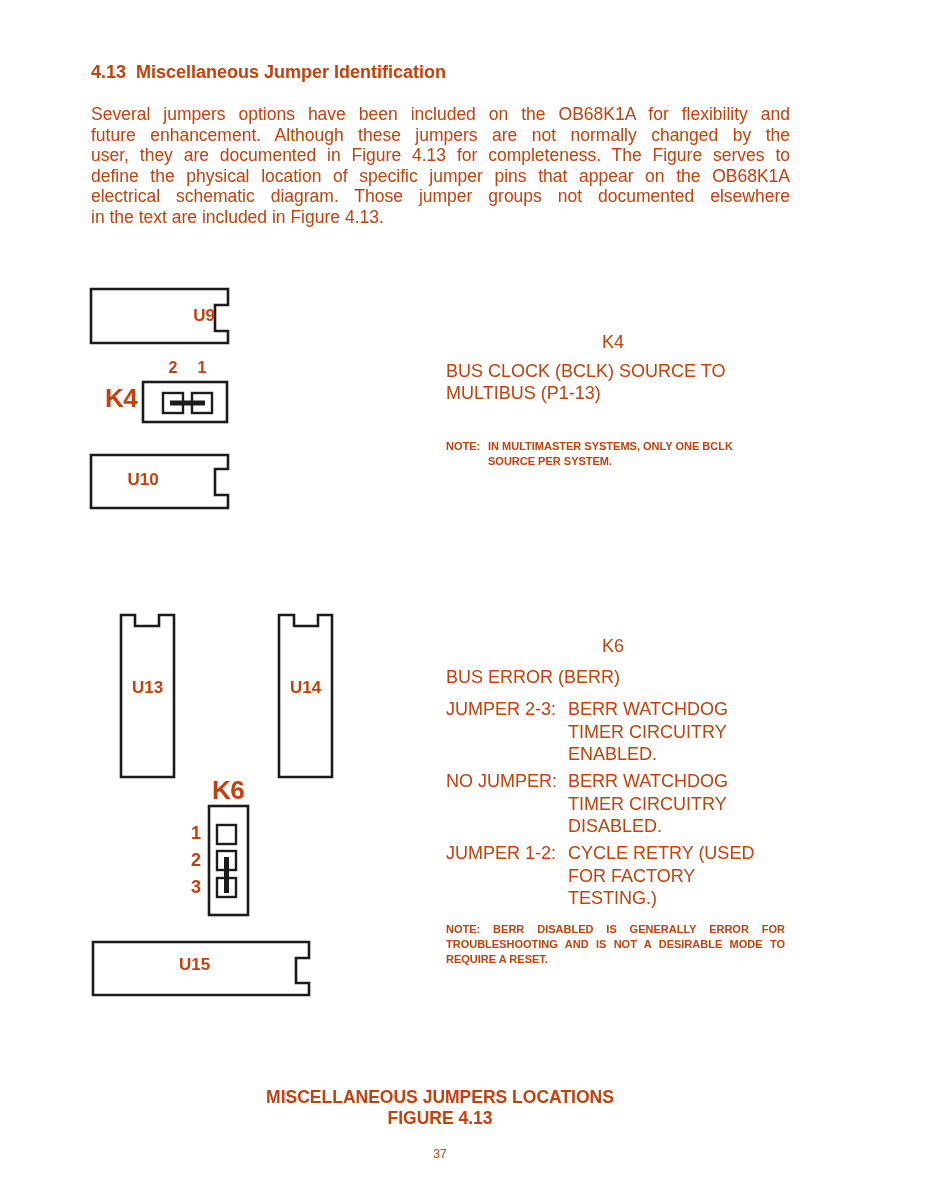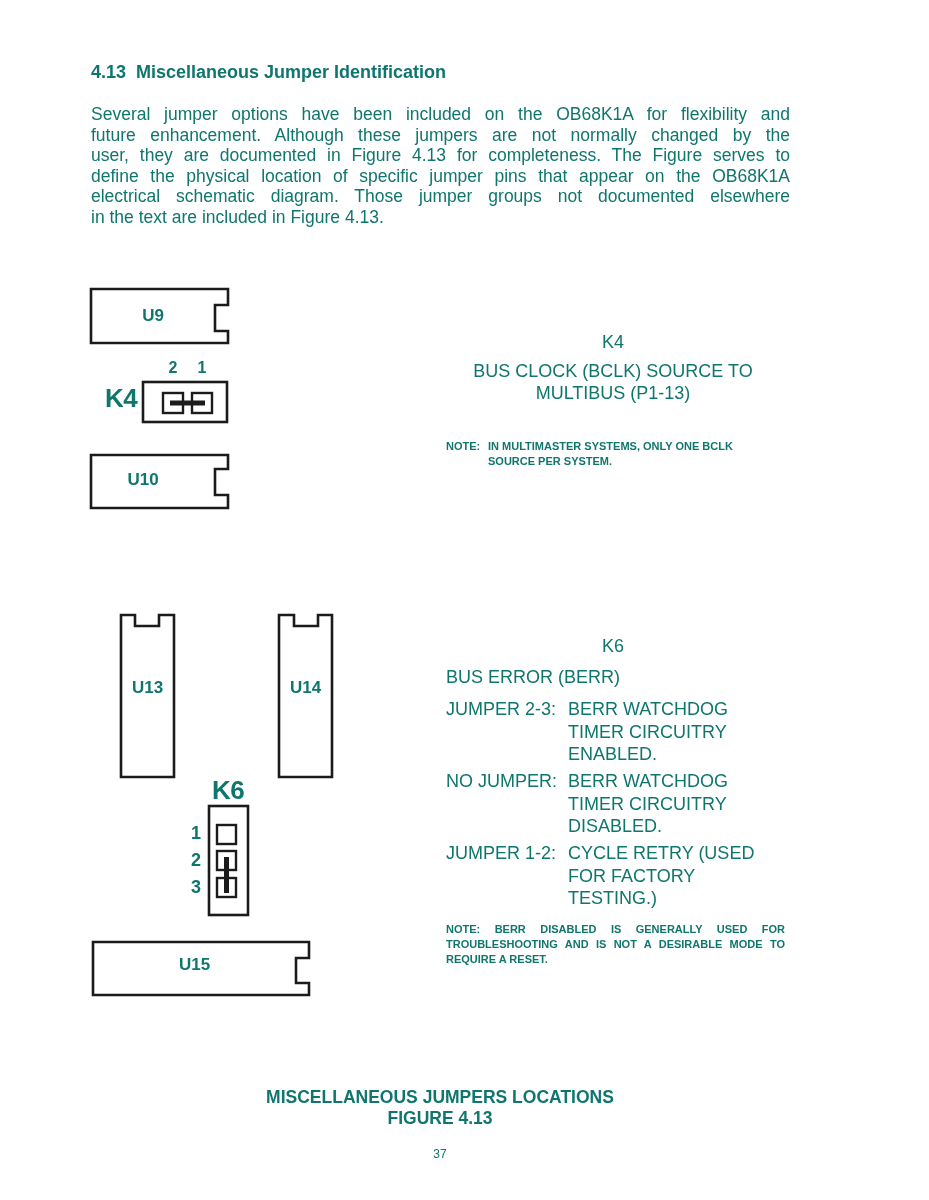--- a/index.html
+++ b/index.html
@@ -3,21 +3,21 @@
 <meta charset="utf-8">
 <title>Document</title>
 <style>
   html, body { margin: 0; padding: 0; background: #e8e8e8; }
   .page {
     position: relative;
     width: 929px;
     height: 1200px;
     background: #ffffff;
     font-family: "Liberation Sans", sans-serif;
-    color: #0f766e;
+    color: #c2410c;
     overflow: hidden;
   }
   .abs { position: absolute; }
 
   .heading {
     left: 91px; top: 62px;
     font-size: 18px; font-weight: bold;
     line-height: 21px; white-space: pre;
     margin: 0;
   }
@@ -29,21 +29,21 @@
   
   .chip-label { font-weight: bold; font-size: 17px; text-align: center; line-height: 18px; }
   .big-jumper-label { font-weight: bold; font-size: 26px; line-height: 26px; text-align: center; letter-spacing: -0.5px; }
   .pin-label { font-weight: bold; text-align: center; }
   .k4-pin { font-size: 16px; line-height: 17px; width: 18px; }
   .k6-pin { font-size: 18px; line-height: 19px; width: 19px; text-align: right; }
 
   
   .rc { width: 334px; }
   .rc-title { font-size: 18px; line-height: 21px; text-align: center; }
-  .rc-desc { font-size: 18px; line-height: 21.5px; text-align: center; }
+  .rc-desc { font-size: 18px; line-height: 21.5px; }
   .rc-sub { font-size: 18px; line-height: 21px; }
 
   .entry { display: flex; font-size: 18px; line-height: 22.5px; margin-bottom: 4.5px; }
   .entry-label { width: 122px; flex: none; }
   .entry-desc { flex: 1; }
 
   .note { font-size: 11px; font-weight: bold; line-height: 15.2px; margin-top: 12px; }
   .k4-note { display: flex; }
   .k4-note-label { width: 42px; flex: none; }
   .k6-note { width: 339px; }
@@ -56,21 +56,21 @@
   .diagram-svg { left: 0; top: 0; }
 </style>
 </head>
 <body>
 
 <div class="page">
 
   <h1 class="abs heading">4.13  Miscellaneous Jumper Identification</h1>
 
   <div class="abs body-block">
-    <div class="body-line jl">Several jumper options have been included on the OB68K1A for flexibility and</div>
+    <div class="body-line jl">Several jumpers options have been included on the OB68K1A for flexibility and</div>
     <div class="body-line jl">future enhancement. Although these jumpers are not normally changed by the</div>
     <div class="body-line jl">user, they are documented in Figure 4.13 for completeness. The Figure serves to</div>
     <div class="body-line jl">define the physical location of specific jumper pins that appear on the OB68K1A</div>
     <div class="body-line jl">electrical schematic diagram. Those jumper groups not documented elsewhere</div>
     <div class="body-line">in the text are included in Figure 4.13.</div>
   </div>
 
   <svg class="abs diagram-svg" width="929" height="1200" viewBox="0 0 929 1200" fill="none" stroke="#1b1b1b" stroke-width="2.6">
 
     <polygon points="91,289 228,289 228,305 215,305 215,331 228,331 228,343 91,343"></polygon>
@@ -87,21 +87,21 @@
 
     <rect x="209" y="806" width="39" height="109"></rect>
     <rect x="217" y="825" width="19" height="19" stroke-width="2.4"></rect>
     <rect x="217" y="851" width="19" height="19" stroke-width="2.4"></rect>
     <rect x="217" y="878" width="19" height="19" stroke-width="2.4"></rect>
     <line x1="226.5" y1="857" x2="226.5" y2="893" stroke-width="5"></line>
 
     <polygon points="93,942 309,942 309,958 296,958 296,983 309,983 309,995 93,995"></polygon>
   </svg>
 
-  <div class="abs chip-label" style="left:91px; top:307px; width:124px;">U9</div>
+  <div class="abs chip-label" style="left:91px; top:307px; width:124px;text-align:right;">U9</div>
   <div class="abs pin-label k4-pin" style="left:164px; top:359px;">2</div>
   <div class="abs pin-label k4-pin" style="left:193px; top:359px;">1</div>
   <div class="abs big-jumper-label" style="left:102px; top:385px; width:38px;">K4</div>
   <div class="abs chip-label" style="left:91px; top:471px; width:104px;">U10</div>
   <div class="abs chip-label" style="left:121px; top:679px; width:53px;">U13</div>
   <div class="abs chip-label" style="left:279px; top:679px; width:53px;">U14</div>
   <div class="abs big-jumper-label" style="left:210px; top:777px; width:36px;">K6</div>
   <div class="abs pin-label k6-pin" style="left:182px; top:824px;">1</div>
   <div class="abs pin-label k6-pin" style="left:182px; top:851px;">2</div>
   <div class="abs pin-label k6-pin" style="left:182px; top:878px;">3</div>
@@ -144,21 +144,21 @@
       <div class="entry-label">JUMPER 1-2:</div>
       <div class="entry-desc">
         <div>CYCLE RETRY (USED</div>
         <div>FOR FACTORY</div>
         <div>TESTING.)</div>
       </div>
     </div>
   </div>
 
   <div class="abs note k6-note" style="left:446px; top:910px;">
-    <div class="jl">NOTE: BERR DISABLED IS GENERALLY USED FOR</div>
+    <div class="jl">NOTE: BERR DISABLED IS GENERALLY ERROR FOR</div>
     <div class="jl">TROUBLESHOOTING AND IS NOT A DESIRABLE MODE TO</div>
     <div>REQUIRE A RESET.</div>
   </div>
 
   <div class="abs caption">
     <div>MISCELLANEOUS JUMPERS LOCATIONS</div>
     <div>FIGURE 4.13</div>
   </div>
   <div class="abs page-number">37</div>
 

